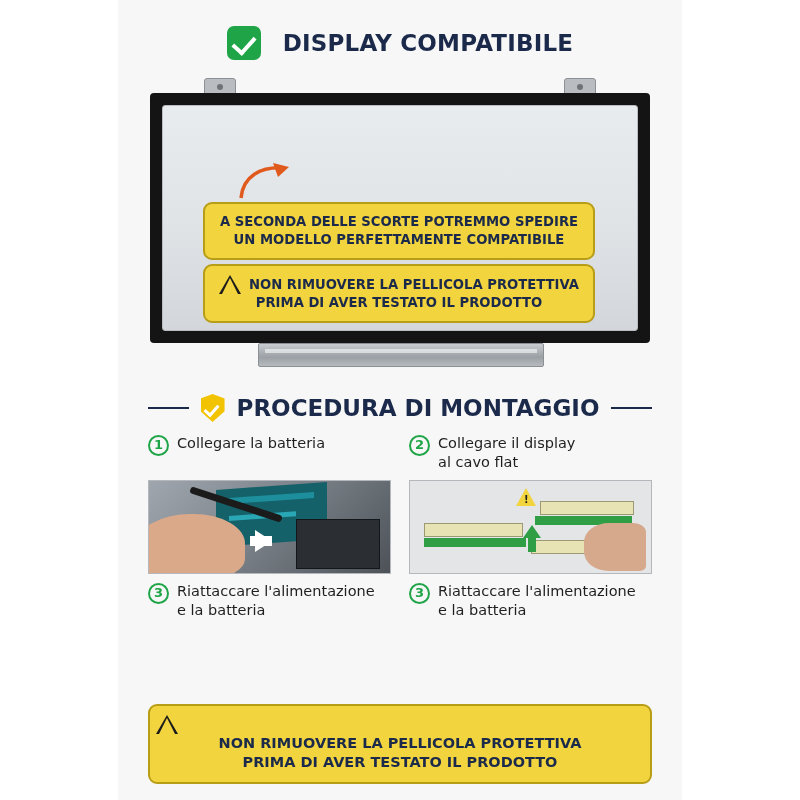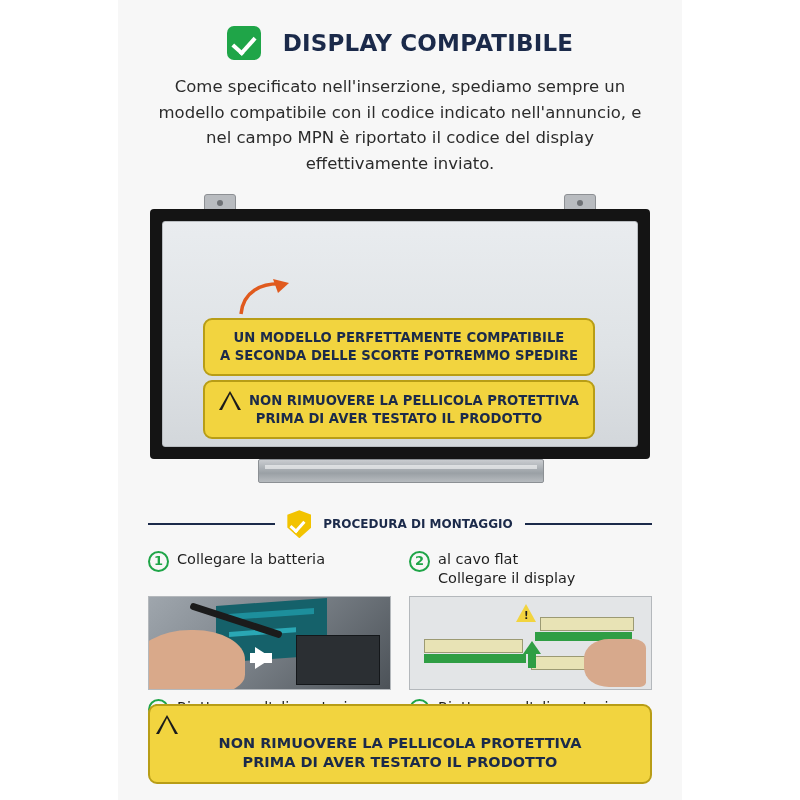--- a/index.html
+++ b/index.html
@@ -237,21 +237,21 @@
     position: absolute;
     left: 6px;
     top: 8px;
     width: 6px;
     height: 11px;
     border: solid #ffffff;
     border-width: 0 3px 3px 0;
     transform: rotate(42deg);
   }
   .proc-title {
-    font-size: 12px;
+    font-size: 23px;
     font-weight: bold;
     color: #1b2a4a;
     white-space: nowrap;
   }
 
   .steps {
     margin: 12px 30px 0 30px;
     display: grid;
     grid-template-columns: 1fr 1fr;
     column-gap: 18px;
@@ -448,35 +448,34 @@
 </head>
 <body>
 
 <div class="page">
   <div class="sheet">
 
     <div class="header-row">
       <div class="check-box-icon"></div>
       <div class="header-title">DISPLAY COMPATIBILE</div>
     </div>
-    <div class="intro">Come specificato nell'inserzione, spediamo sempre un modello compatibile con il codice indicato nell'annuncio, e nel campo MPN è riportato il codice del display effettivamente inviato.</div>
 
     <div class="display-wrap">
       <div class="tab left"></div>
       <div class="tab right"></div>
       <div class="bezel">
         <div class="screen">
           <svg class="arrow-icon" viewBox="0 0 58 40">
             <path d="M4 38 C6 16 24 6 48 8" stroke="#e05a1e" stroke-width="3.5" fill="none"></path>
             <path d="M52 7 L36 3 L41 17 Z" fill="#e05a1e"></path>
           </svg>
 
           <div class="callout one">
+            <div>A SECONDA DELLE SCORTE POTREMMO SPEDIRE</div>
             <div>UN MODELLO PERFETTAMENTE COMPATIBILE</div>
-            <div>A SECONDA DELLE SCORTE POTREMMO SPEDIRE</div>
           </div>
 
           <div class="callout two">
             <div class="warn-row">
               <div class="warn-tri">
                   <span class="warn-bang">!</span>
                 </div>
               <div>NON RIMUOVERE LA PELLICOLA PROTETTIVA</div>
             </div>
             <div>PRIMA DI AVER TESTATO IL PRODOTTO</div>
@@ -498,22 +497,22 @@
       <div class="step-label">
         <div class="step-num">1</div>
         <div>
           <div>Collegare la batteria</div>
         </div>
       </div>
 
       <div class="step-label">
         <div class="step-num">2</div>
         <div>
+          <div>Collegare il display</div>
           <div>al cavo flat</div>
-          <div>Collegare il display</div>
         </div>
       </div>
 
       <div class="photo photo-a">
         <div class="pcb"></div>
         <div class="batt"></div>
         <div class="hand"></div>
         <div class="screwdriver"></div>
         <div class="white-arrow"></div>
       </div>

